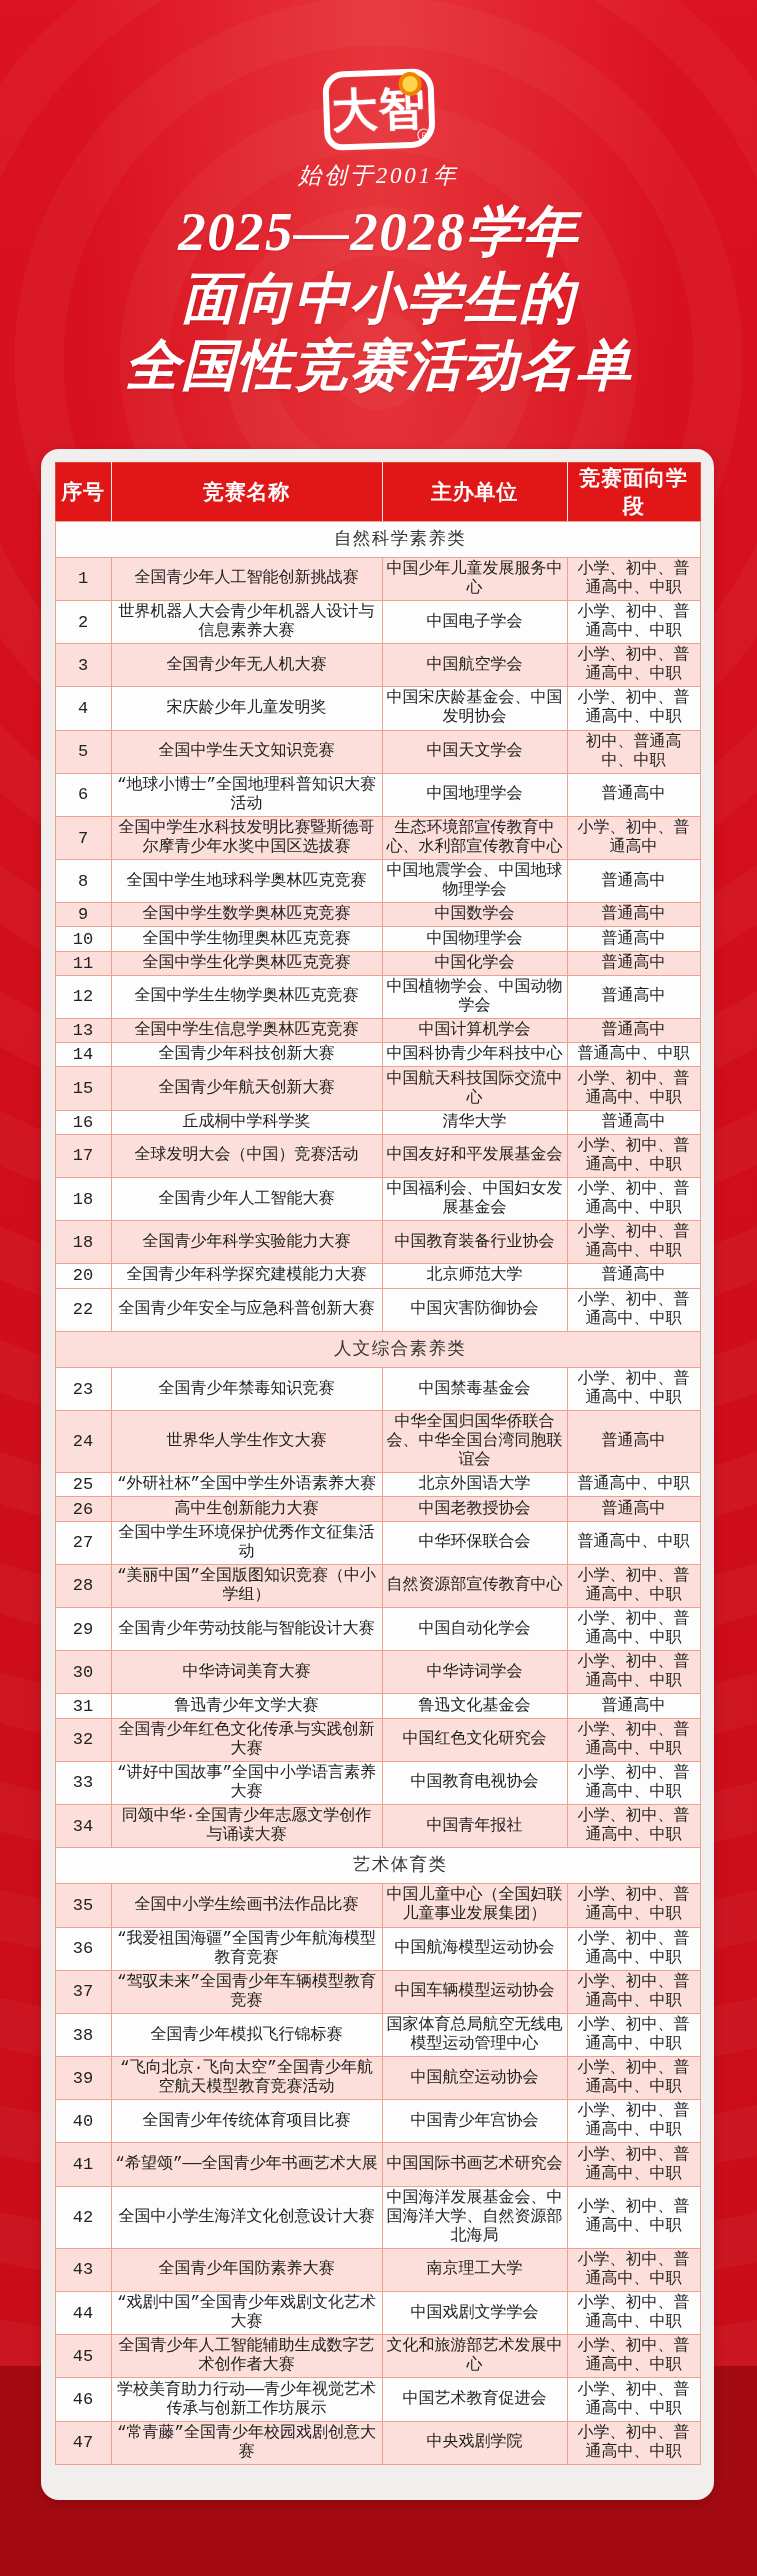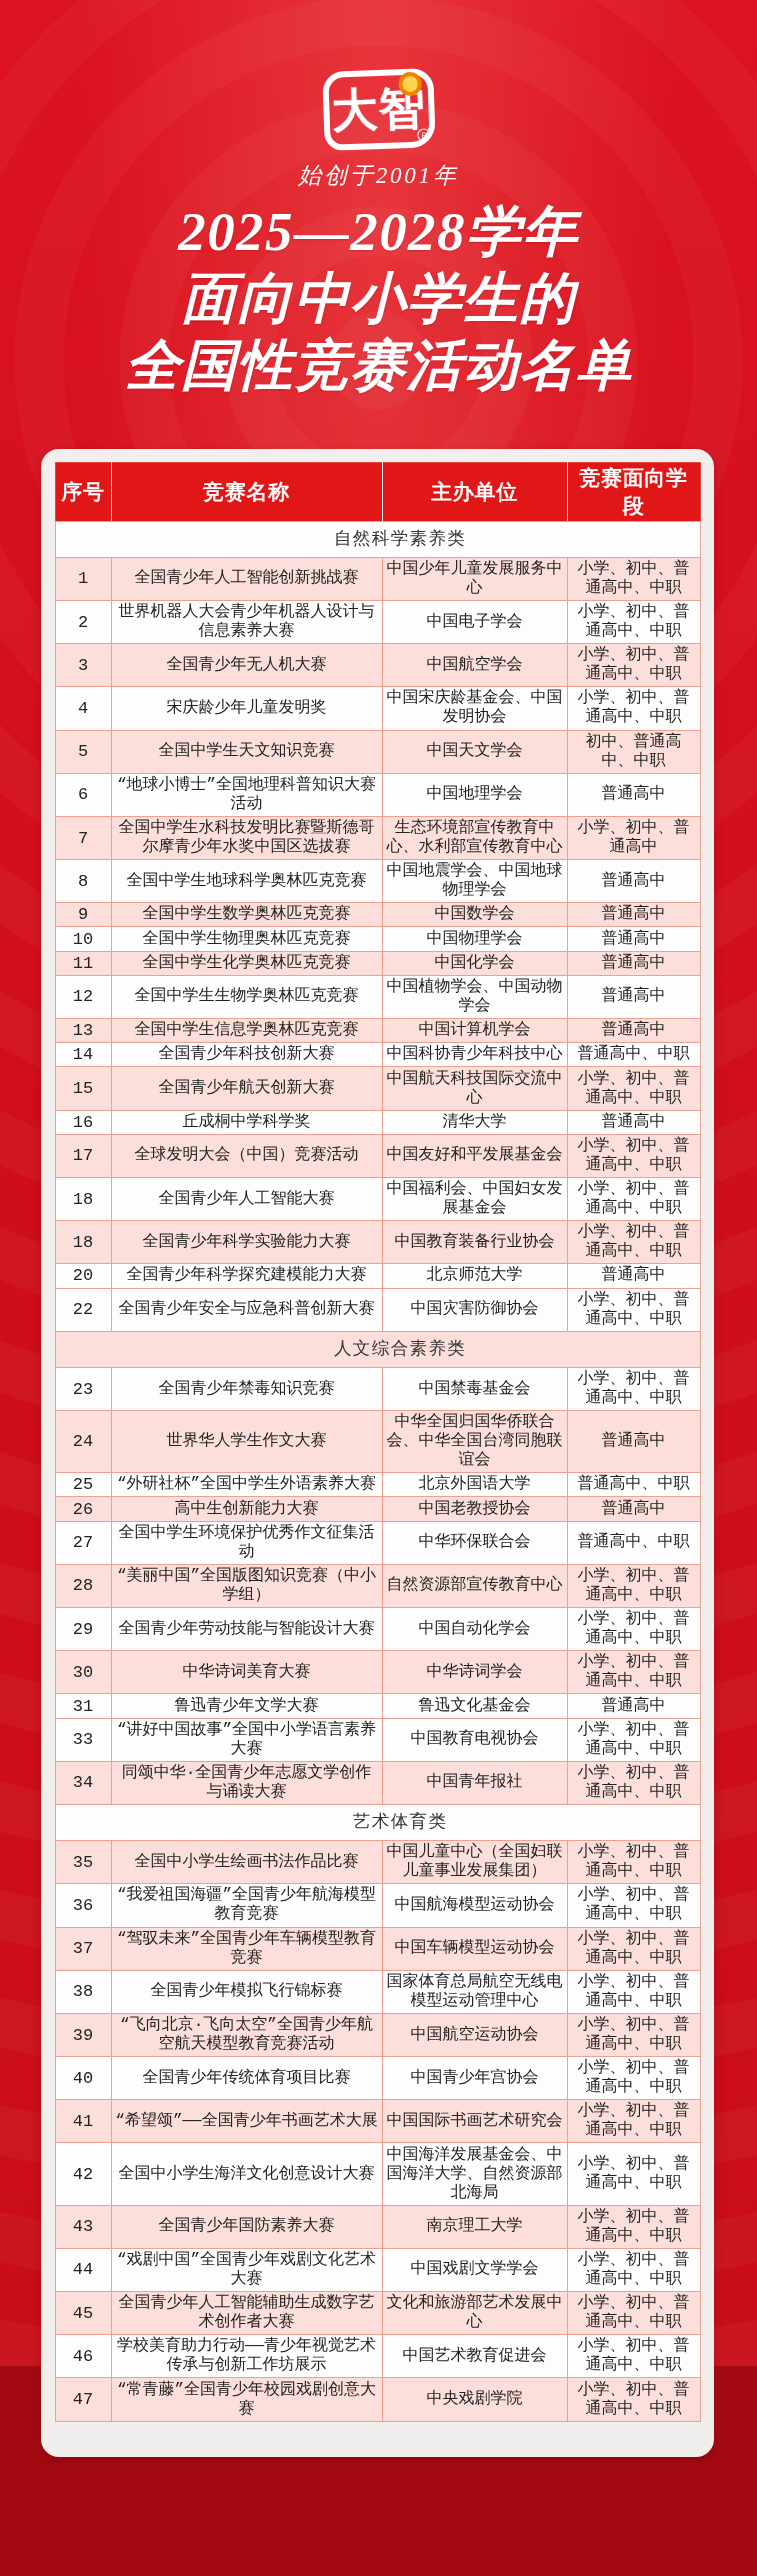--- a/index.html
+++ b/index.html
@@ -274,20 +274,26 @@
             <td class="name-cell">中华诗词美育大赛</td>
             <td class="org-cell">中华诗词学会</td>
             <td class="stage-cell">小学、初中、普通高中、中职</td>
           </tr>
           <tr class="shade-white">
             <td class="no-cell">31</td>
             <td class="name-cell">鲁迅青少年文学大赛</td>
             <td class="org-cell">鲁迅文化基金会</td>
             <td class="stage-cell">普通高中</td>
           </tr>
+          <tr class="shade-pink">
+            <td class="no-cell">32</td>
+            <td class="name-cell">全国青少年红色文化传承与实践创新大赛</td>
+            <td class="org-cell">中国红色文化研究会</td>
+            <td class="stage-cell">小学、初中、普通高中、中职</td>
+          </tr>
           <tr class="shade-white">
             <td class="no-cell">33</td>
             <td class="name-cell">“讲好中国故事”全国中小学语言素养大赛</td>
             <td class="org-cell">中国教育电视协会</td>
             <td class="stage-cell">小学、初中、普通高中、中职</td>
           </tr>
           <tr class="shade-pink">
             <td class="no-cell">34</td>
             <td class="name-cell">同颂中华·全国青少年志愿文学创作与诵读大赛</td>
             <td class="org-cell">中国青年报社</td>

